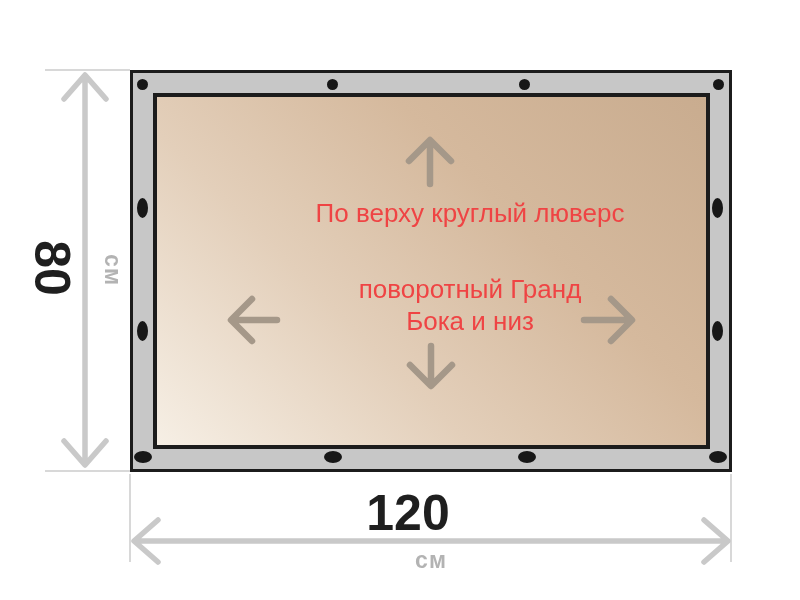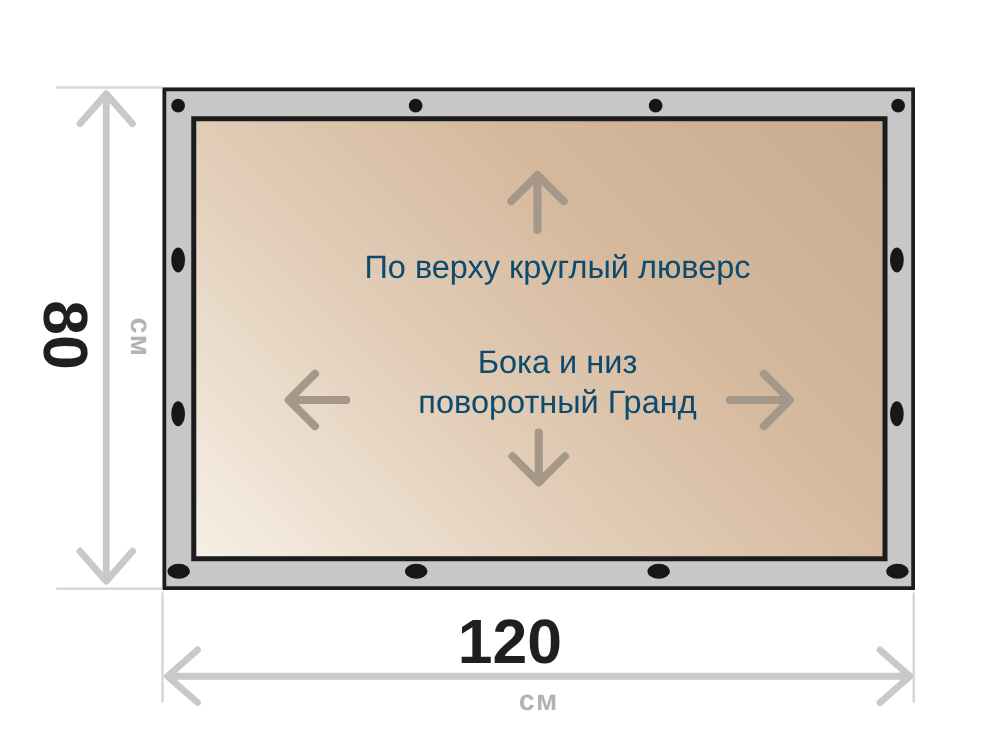--- a/index.html
+++ b/index.html
@@ -28,22 +28,22 @@
   .grommet{position:absolute;background:#171717;border-radius:50%;}
   .g-round{width:11px;height:11px;}
   .g-v{width:11px;height:20px;}
   .g-h{width:18px;height:12px;}
 
   
   .overlay{left:0;top:0;width:800px;height:600px;pointer-events:none;}
 
   
   .banner-label{
-    left:145px;width:602px;text-align:center;
-    color:#0c4a6e;font-size:26px;line-height:32px;
+    left:130px;width:602px;text-align:center;
+    color:#ef4444;font-size:26px;line-height:32px;padding-left:39px;
   }
   .dim-value{
     color:#1f1f1f;font-size:50px;font-weight:bold;line-height:50px;
     text-align:center;letter-spacing:0px;
   }
   .dim-unit{
     color:#b3b3b3;font-size:23px;font-weight:bold;line-height:26px;
     text-align:center;letter-spacing:1px;
   }
   .rot90{transform:rotate(90deg);}
@@ -78,21 +78,21 @@
   <path d="M137 541 H725 M158 520 L134 541 L158 562 M704 520 L728 541 L704 562" stroke="#c9c9c9" stroke-width="5.5" fill="none" stroke-linecap="round" stroke-linejoin="round"></path>
 
   <path d="M430 184 V142 M409 161 L430 140 L451 161" stroke="#a59889" stroke-width="6.5" fill="none" stroke-linecap="round" stroke-linejoin="round"></path>
   <path d="M277 320 H233 M252 299 L231 320 L252 341" stroke="#a59889" stroke-width="6.5" fill="none" stroke-linecap="round" stroke-linejoin="round"></path>
   <path d="M584 320 H628 M611 299 L632 320 L611 341" stroke="#a59889" stroke-width="6.5" fill="none" stroke-linecap="round" stroke-linejoin="round"></path>
   <path d="M431 346 V384 M410 365 L431 386 L452 365" stroke="#a59889" stroke-width="6.5" fill="none" stroke-linecap="round" stroke-linejoin="round"></path>
 </svg>
 
 <div class="abs banner-label" style="top:197px;">По верху круглый люверс</div>
 <div class="abs banner-label" style="top:273px;">
+  <div>поворотный Гранд</div>
   <div>Бока и низ</div>
-  <div>поворотный Гранд</div>
 </div>
 
 <div class="abs dim-value rot90" style="left:-8px;top:243px;width:120px;">80</div>
 <div class="abs dim-unit rot90" style="left:73px;top:257px;width:80px;">см</div>
 
 <div class="abs dim-value" style="left:130px;top:488px;width:556px;">120</div>
 <div class="abs dim-unit" style="left:130px;top:547px;width:602px;">см</div>
 
 </body></html>

